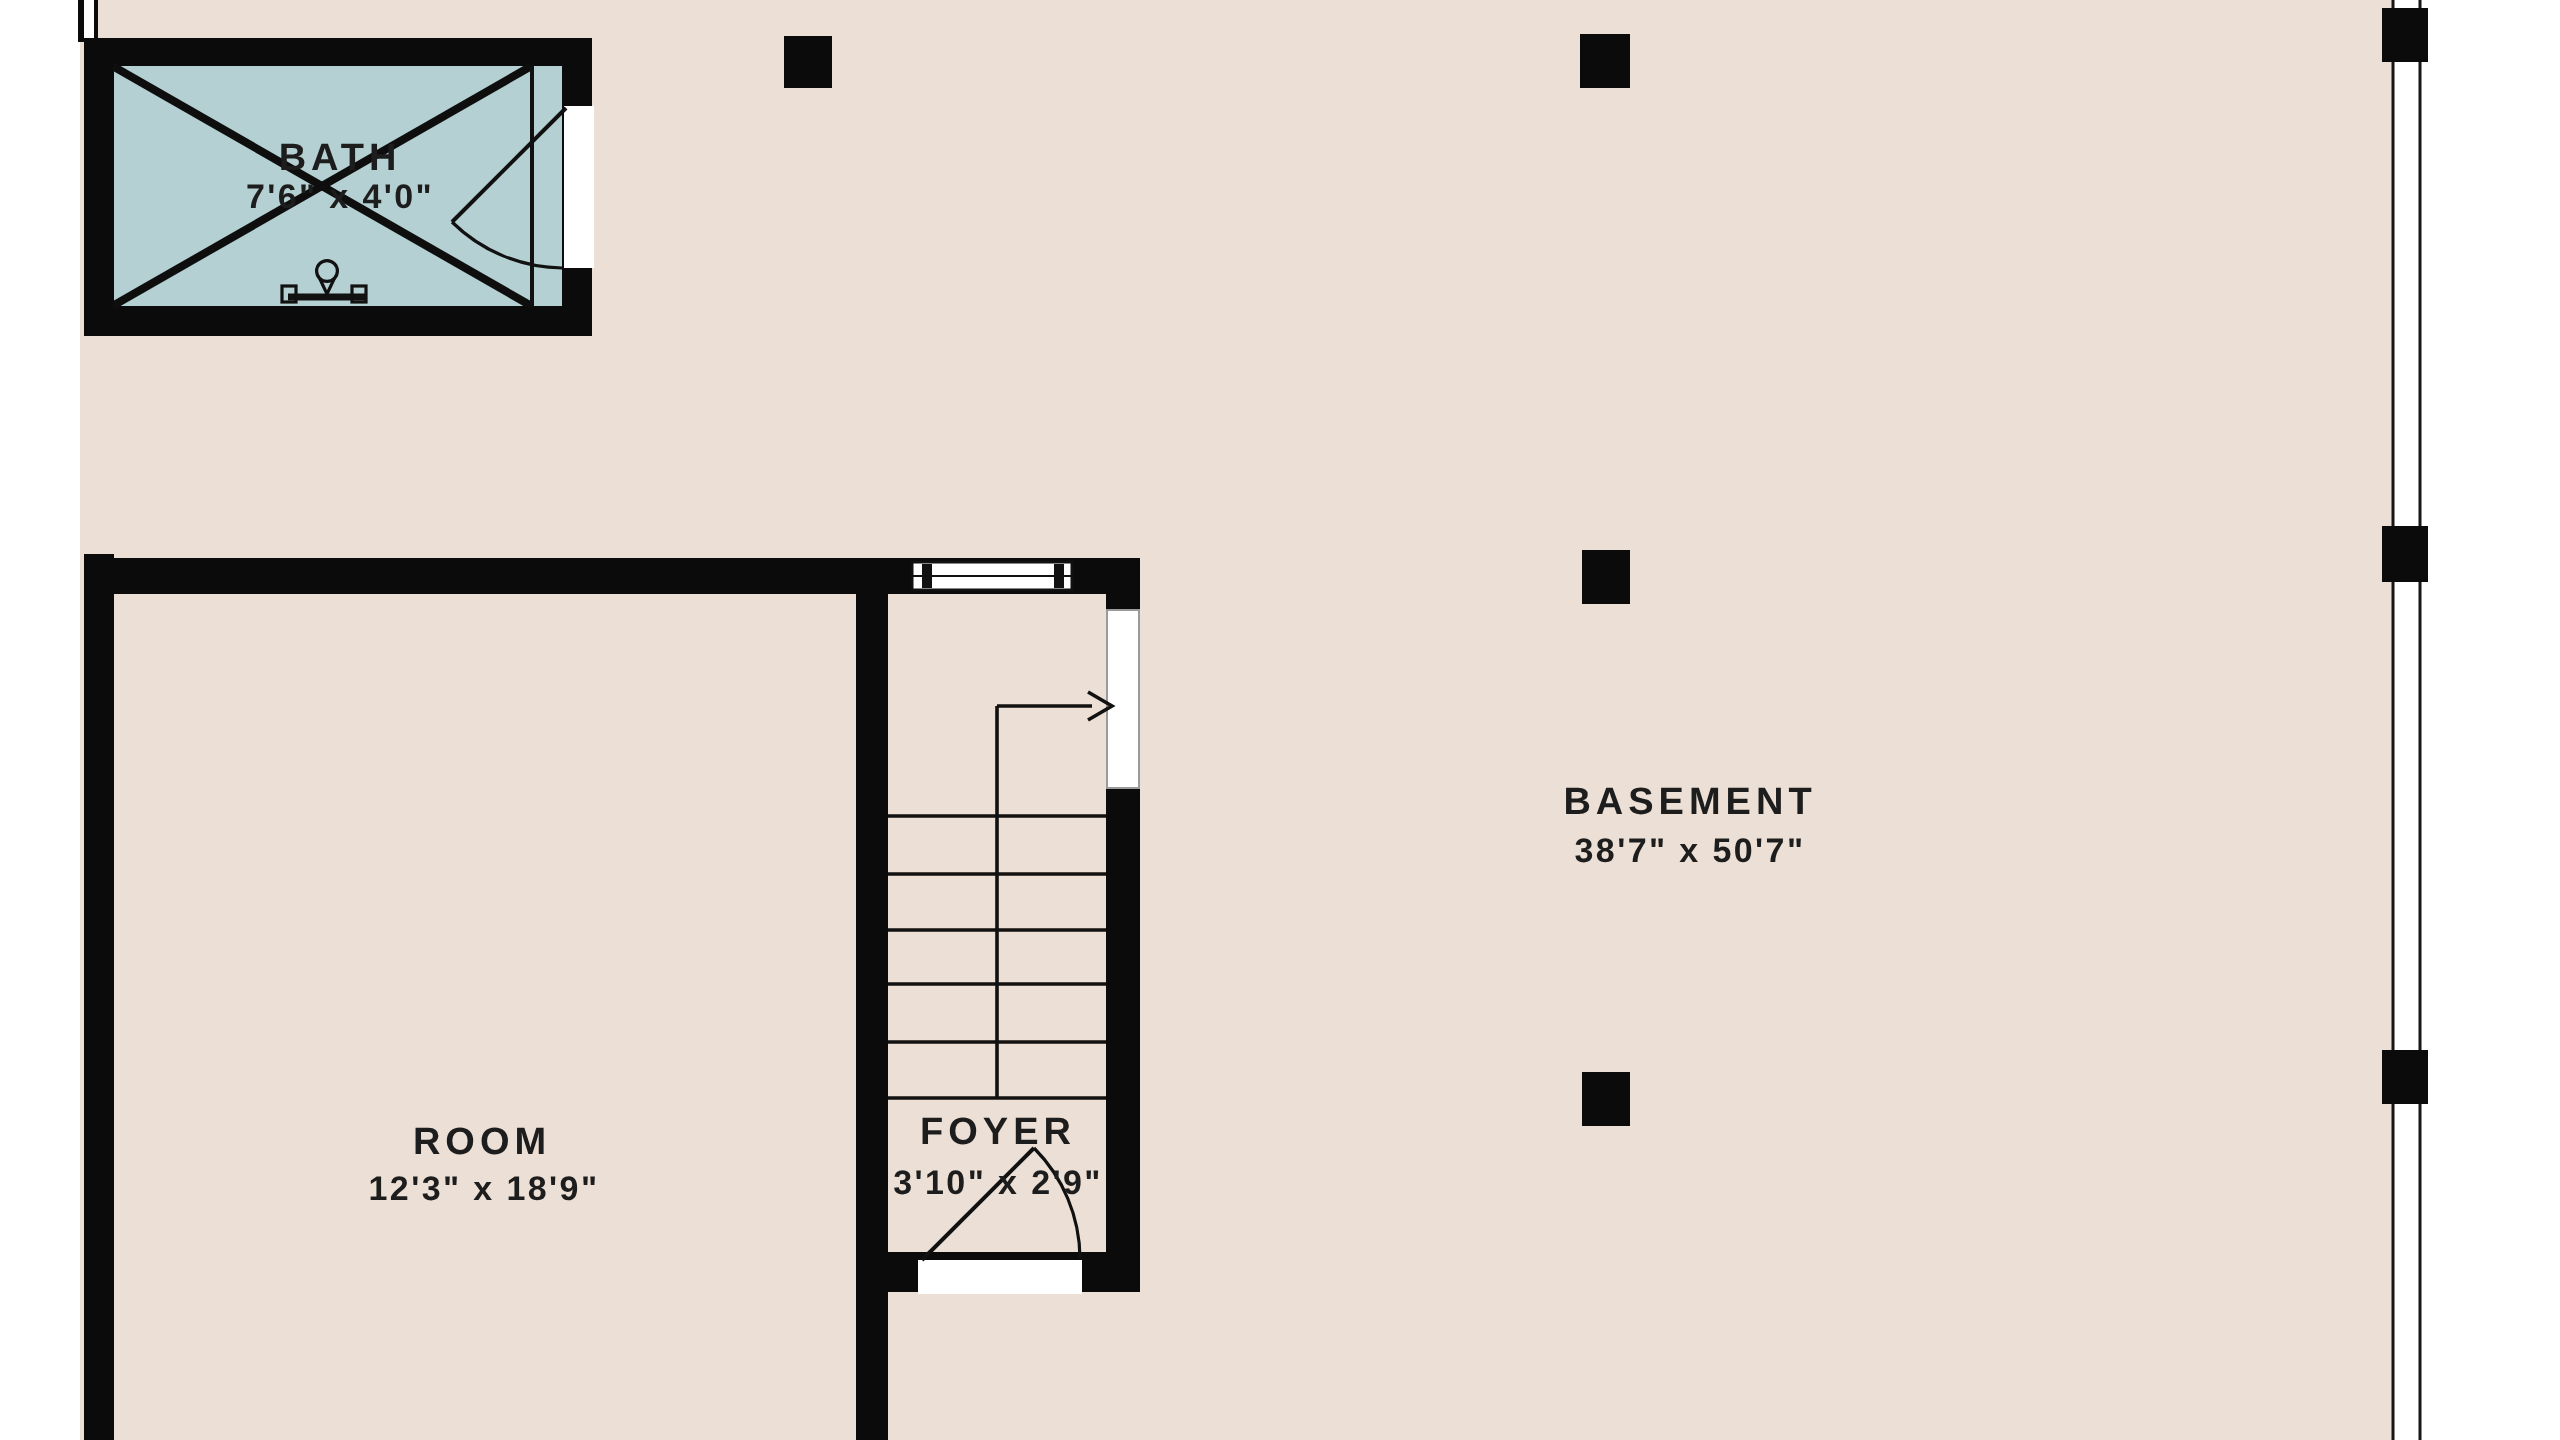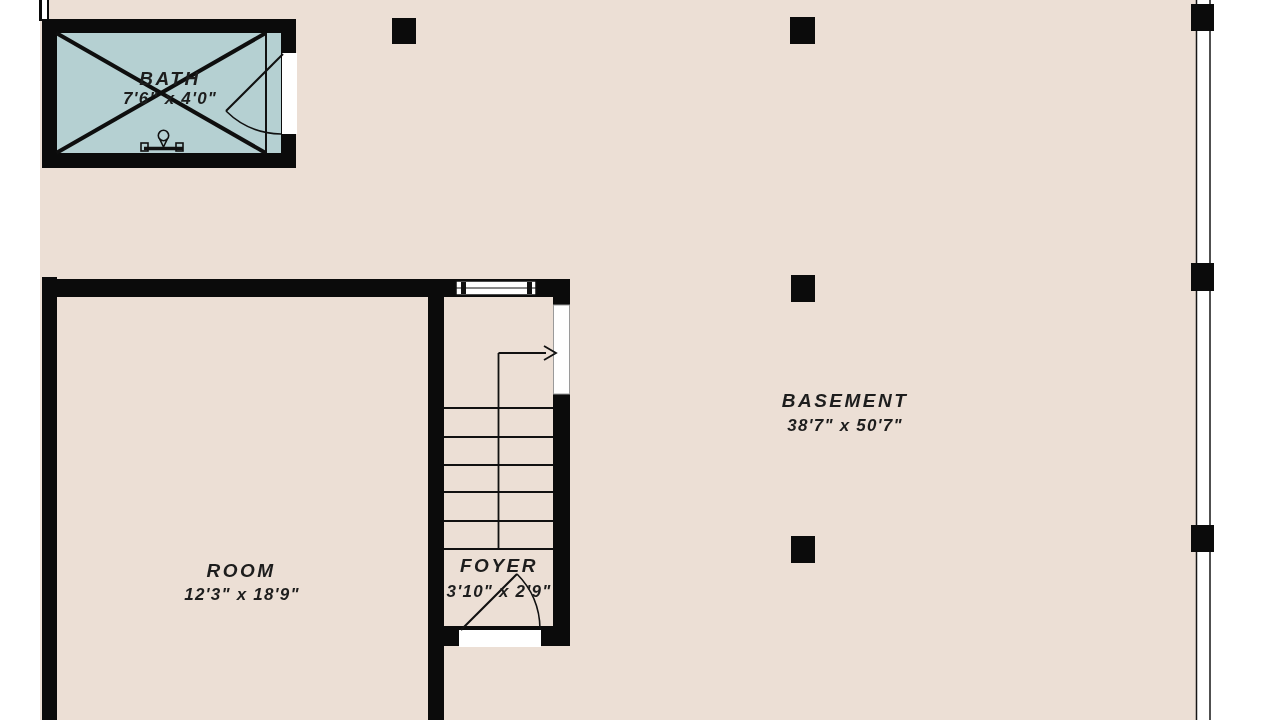--- a/index.html
+++ b/index.html
@@ -1,16 +1,16 @@
 <!DOCTYPE html>
 <html><head>
 <meta charset="utf-8">
 <style>
   html,body{margin:0;padding:0;background:#fff;width:1280px;height:720px;overflow:hidden;}
-  .stage{position:relative;width:1280px;height:688px;font-style:italic;}
+  .stage{position:relative;width:1280px;height:688px;}
   svg{display:block;}
   .wall{fill:#0b0b0b;}
   .thinline{stroke:#161616;stroke-width:1.5;}
   .xline{stroke:#0e0e0e;stroke-width:4;stroke-linecap:square;}
   .doorline{stroke:#111;stroke-width:2;fill:none;}
   .arcline{stroke:#111;stroke-width:1.6;fill:none;}
   .tread{stroke:#111;stroke-width:1.8;}
   .fixline{stroke:#111;stroke-width:1.6;fill:none;}
   .room-label{font-family:"Liberation Sans","DejaVu Sans",sans-serif;font-weight:600;font-size:19px;
               letter-spacing:2.5px;fill:#1d1d1d;text-anchor:middle;}

